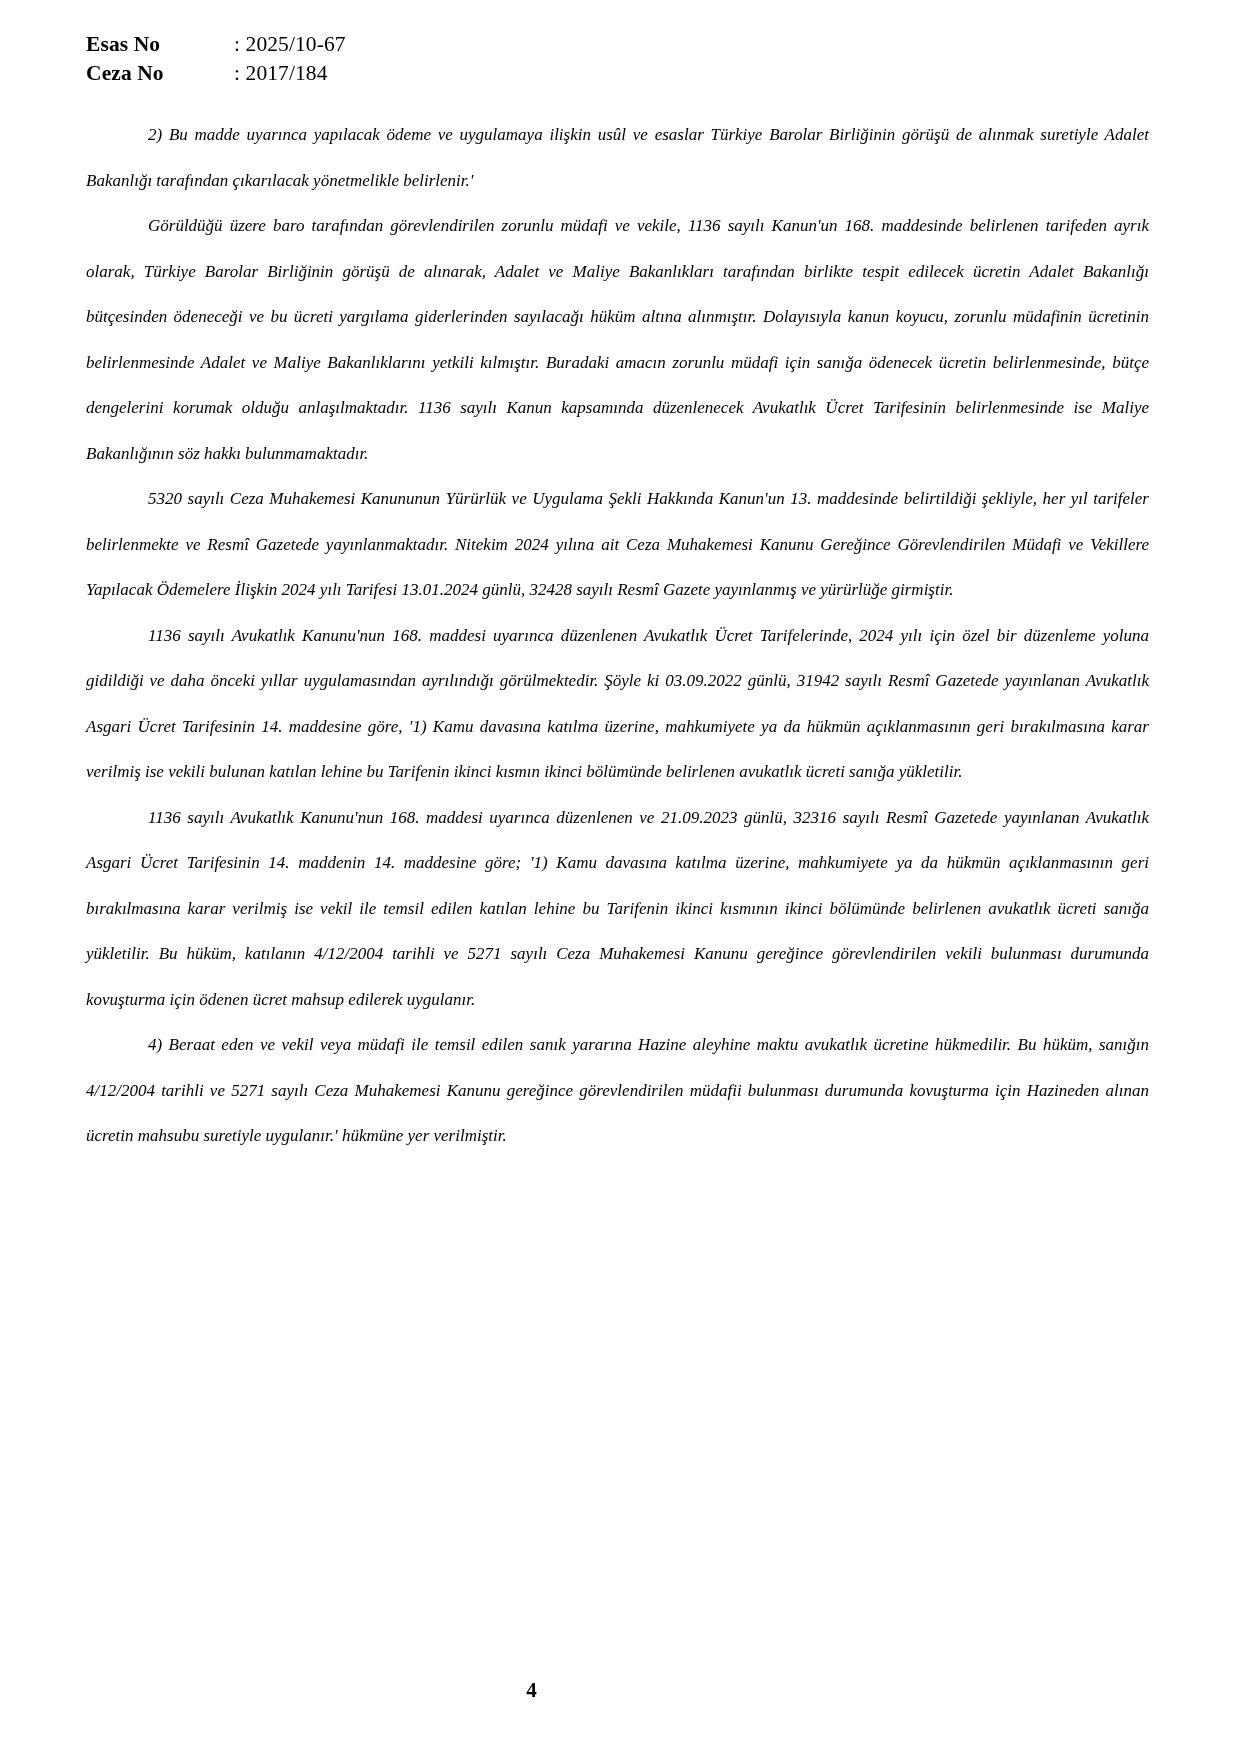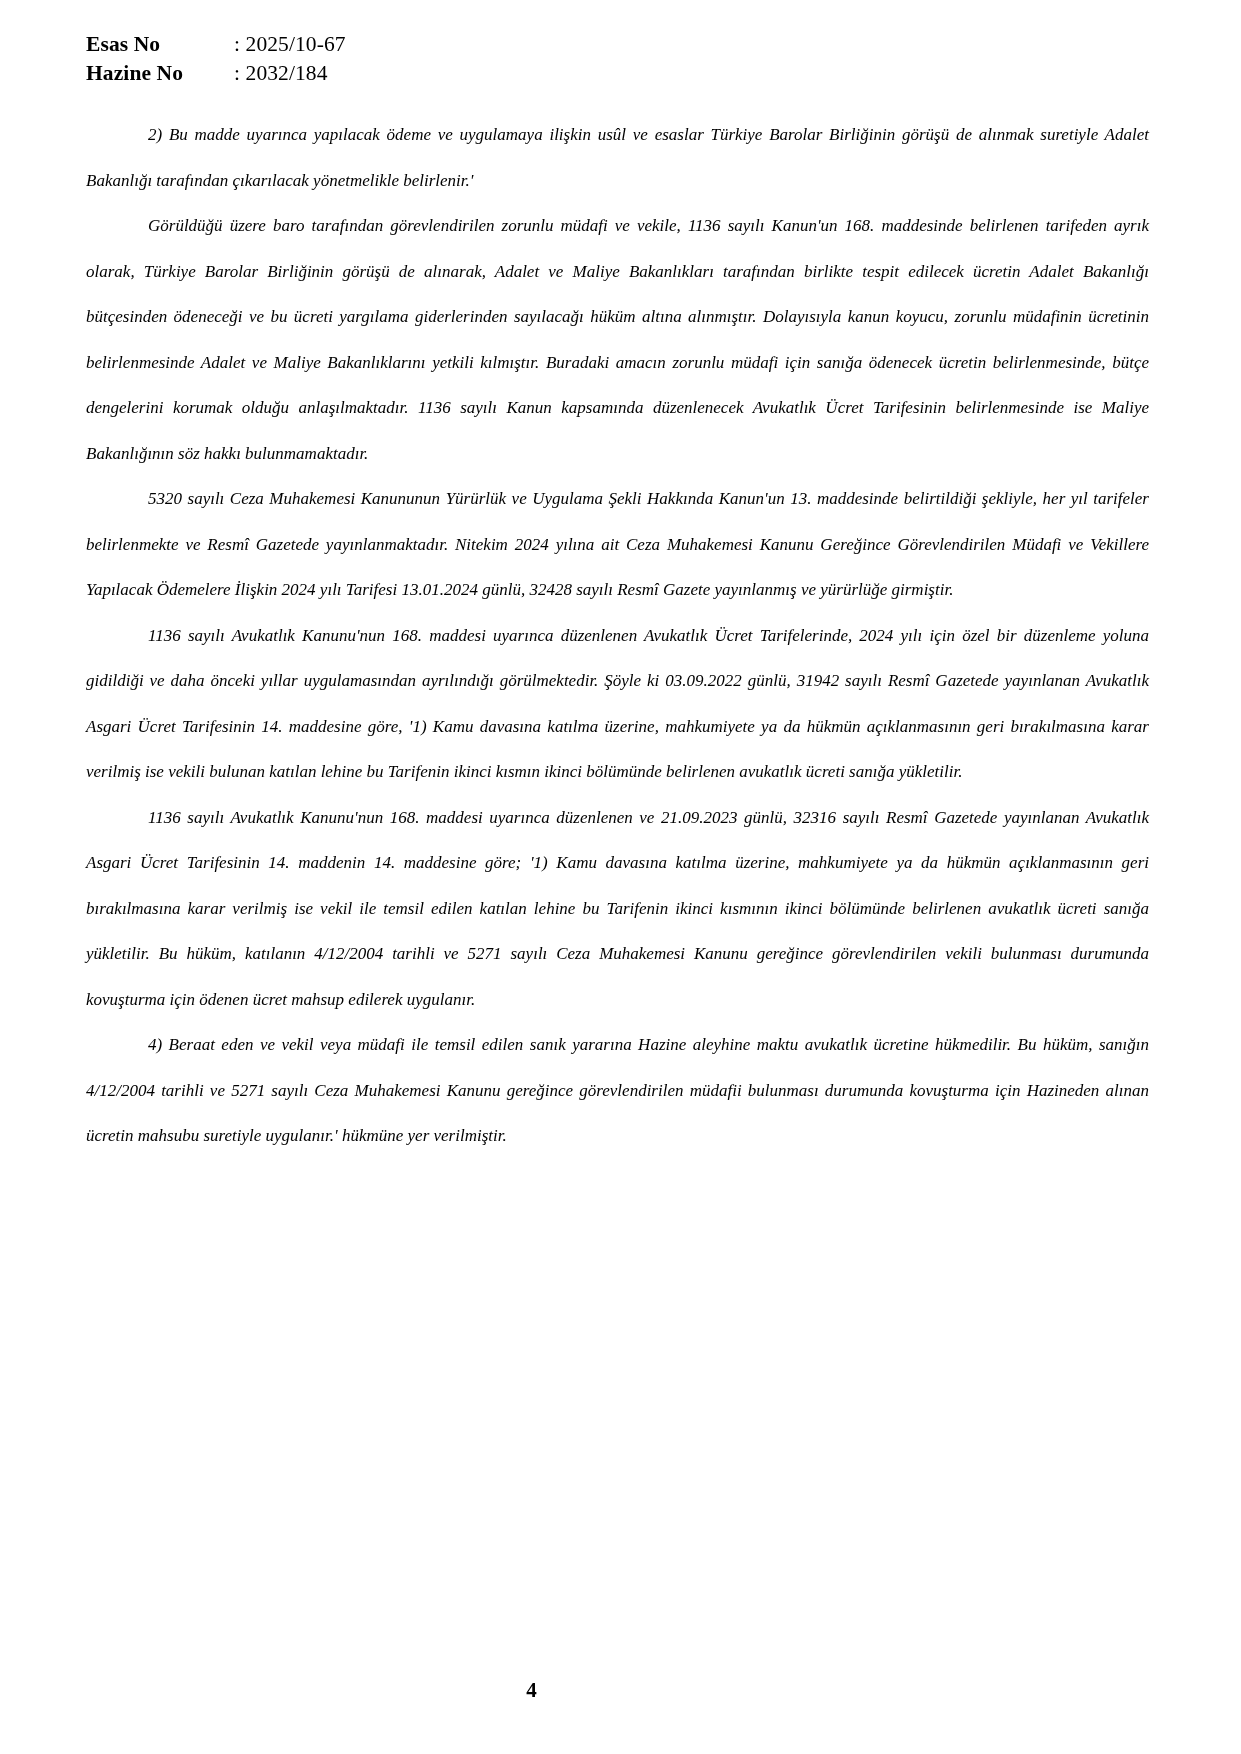--- a/index.html
+++ b/index.html
@@ -95,22 +95,22 @@
 <body>
 
 <div class="page">
 
   <div class="doc-header">
     <div class="hdr-row">
       <span class="hdr-label">Esas No</span>
       <span class="hdr-value">: 2025/10-67</span>
     </div>
     <div class="hdr-row">
-      <span class="hdr-label">Hazine No</span>
-      <span class="hdr-value">: 2032/184</span>
+      <span class="hdr-label">Ceza No</span>
+      <span class="hdr-value">: 2017/184</span>
     </div>
   </div>
 
   <div class="body-text">
     <p>2) Bu madde uyarınca yapılacak ödeme ve uygulamaya ilişkin usûl ve esaslar Türkiye Barolar Birliğinin görüşü de alınmak suretiyle Adalet Bakanlığı tarafından çıkarılacak yönetmelikle belirlenir.'</p>
     <p>Görüldüğü üzere baro tarafından görevlendirilen zorunlu müdafi ve vekile, 1136 sayılı Kanun'un 168. maddesinde belirlenen tarifeden ayrık olarak, Türkiye Barolar Birliğinin görüşü de alınarak, Adalet ve Maliye Bakanlıkları tarafından birlikte tespit edilecek ücretin Adalet Bakanlığı bütçesinden ödeneceği ve bu ücreti yargılama giderlerinden sayılacağı hüküm altına alınmıştır. Dolayısıyla kanun koyucu, zorunlu müdafinin ücretinin belirlenmesinde Adalet ve Maliye Bakanlıklarını yetkili kılmıştır. Buradaki amacın zorunlu müdafi için sanığa ödenecek ücretin belirlenmesinde, bütçe dengelerini korumak olduğu anlaşılmaktadır. 1136 sayılı Kanun kapsamında düzenlenecek Avukatlık Ücret Tarifesinin belirlenmesinde ise Maliye Bakanlığının söz hakkı bulunmamaktadır.</p>
     <p>5320 sayılı Ceza Muhakemesi Kanununun Yürürlük ve Uygulama Şekli Hakkında Kanun'un 13. maddesinde belirtildiği şekliyle, her yıl tarifeler belirlenmekte ve Resmî Gazetede yayınlanmaktadır. Nitekim 2024 yılına ait Ceza Muhakemesi Kanunu Gereğince Görevlendirilen Müdafi ve Vekillere Yapılacak Ödemelere İlişkin 2024 yılı Tarifesi 13.01.2024 günlü, 32428 sayılı Resmî Gazete yayınlanmış ve yürürlüğe girmiştir.</p>
     <p>1136 sayılı Avukatlık Kanunu'nun 168. maddesi uyarınca düzenlenen Avukatlık Ücret Tarifelerinde, 2024 yılı için özel bir düzenleme yoluna gidildiği ve daha önceki yıllar uygulamasından ayrılındığı görülmektedir. Şöyle ki 03.09.2022 günlü, 31942 sayılı Resmî Gazetede yayınlanan Avukatlık Asgari Ücret Tarifesinin 14. maddesine göre, '1) Kamu davasına katılma üzerine, mahkumiyete ya da hükmün açıklanmasının geri bırakılmasına karar verilmiş ise vekili bulunan katılan lehine bu Tarifenin ikinci kısmın ikinci bölümünde belirlenen avukatlık ücreti sanığa yükletilir.</p>
     <p>1136 sayılı Avukatlık Kanunu'nun 168. maddesi uyarınca düzenlenen ve 21.09.2023 günlü, 32316 sayılı Resmî Gazetede yayınlanan Avukatlık Asgari Ücret Tarifesinin 14. maddenin 14. maddesine göre; '1) Kamu davasına katılma üzerine, mahkumiyete ya da hükmün açıklanmasının geri bırakılmasına karar verilmiş ise vekil ile temsil edilen katılan lehine bu Tarifenin ikinci kısmının ikinci bölümünde belirlenen avukatlık ücreti sanığa yükletilir. Bu hüküm, katılanın 4/12/2004 tarihli ve 5271 sayılı Ceza Muhakemesi Kanunu gereğince görevlendirilen vekili bulunması durumunda kovuşturma için ödenen ücret mahsup edilerek uygulanır.</p>
     <p>4) Beraat eden ve vekil veya müdafi ile temsil edilen sanık yararına Hazine aleyhine maktu avukatlık ücretine hükmedilir. Bu hüküm, sanığın 4/12/2004 tarihli ve 5271 sayılı Ceza Muhakemesi Kanunu gereğince görevlendirilen müdafii bulunması durumunda kovuşturma için Hazineden alınan ücretin mahsubu suretiyle uygulanır.' hükmüne yer verilmiştir.</p>

